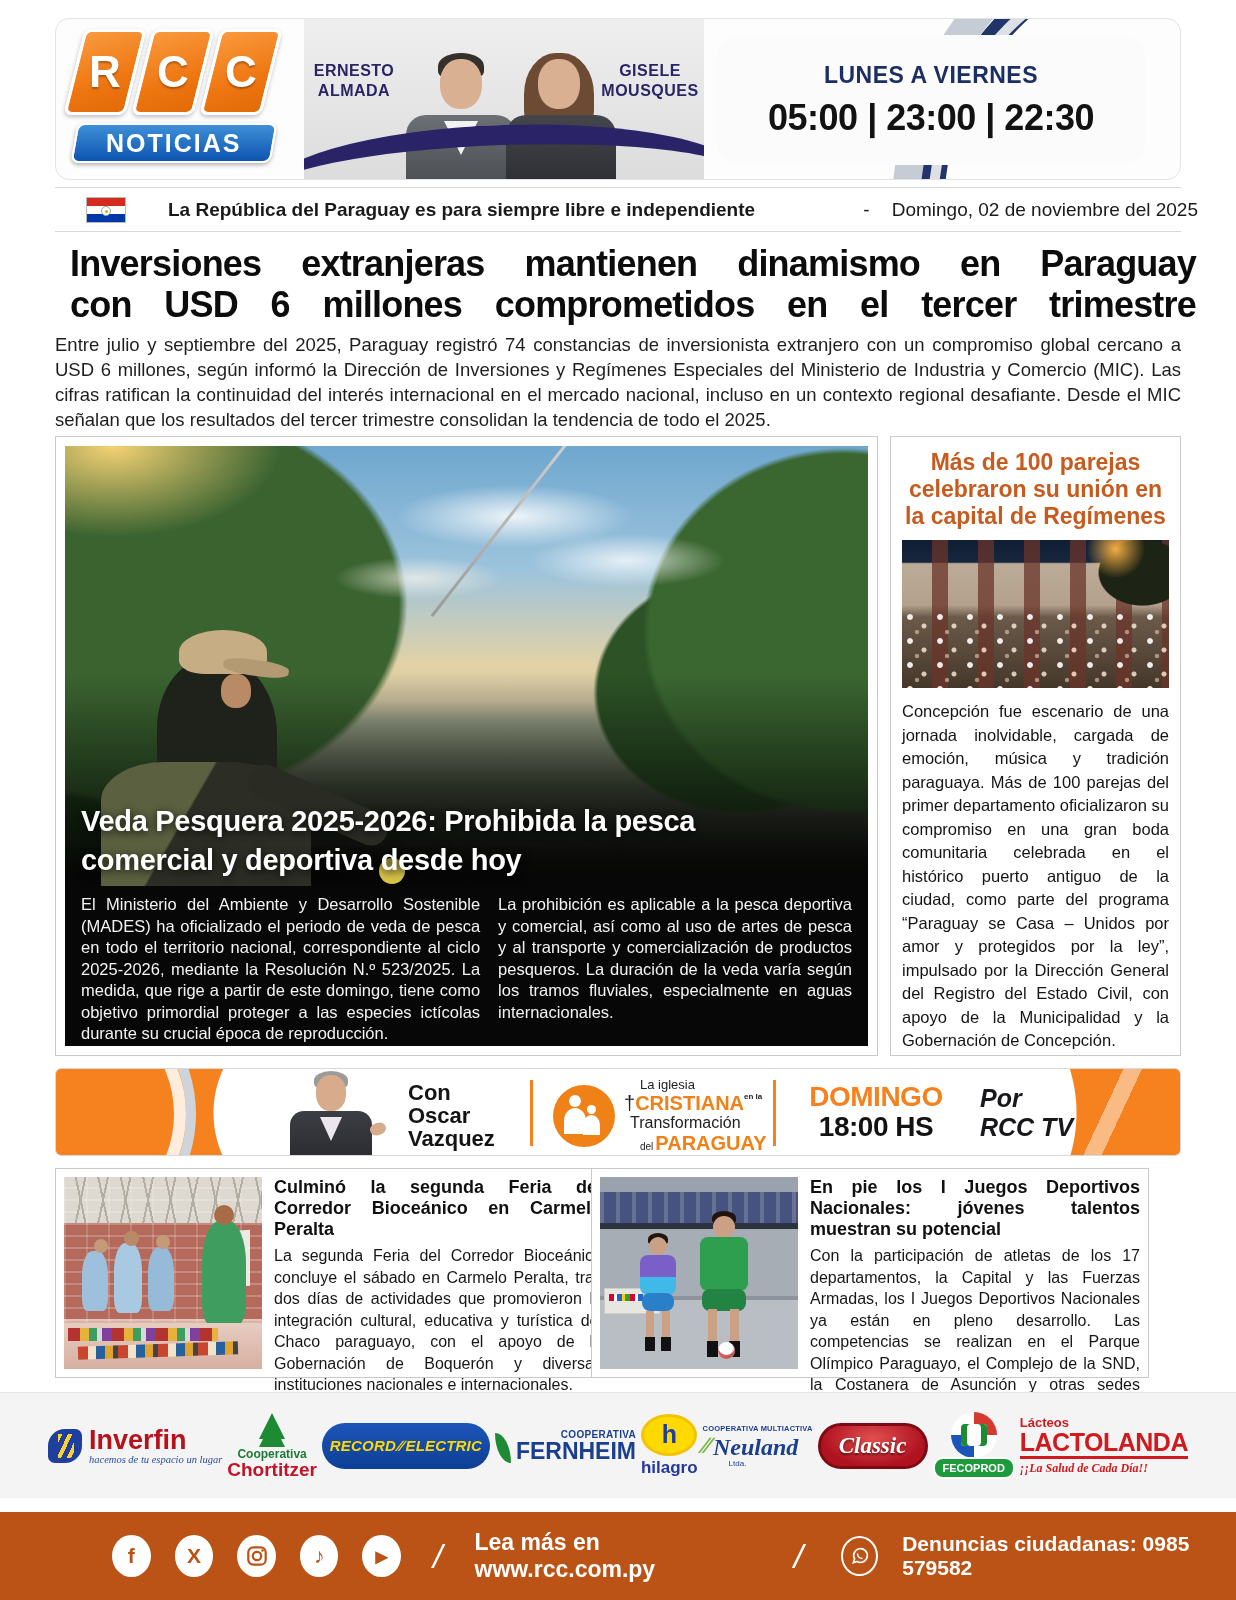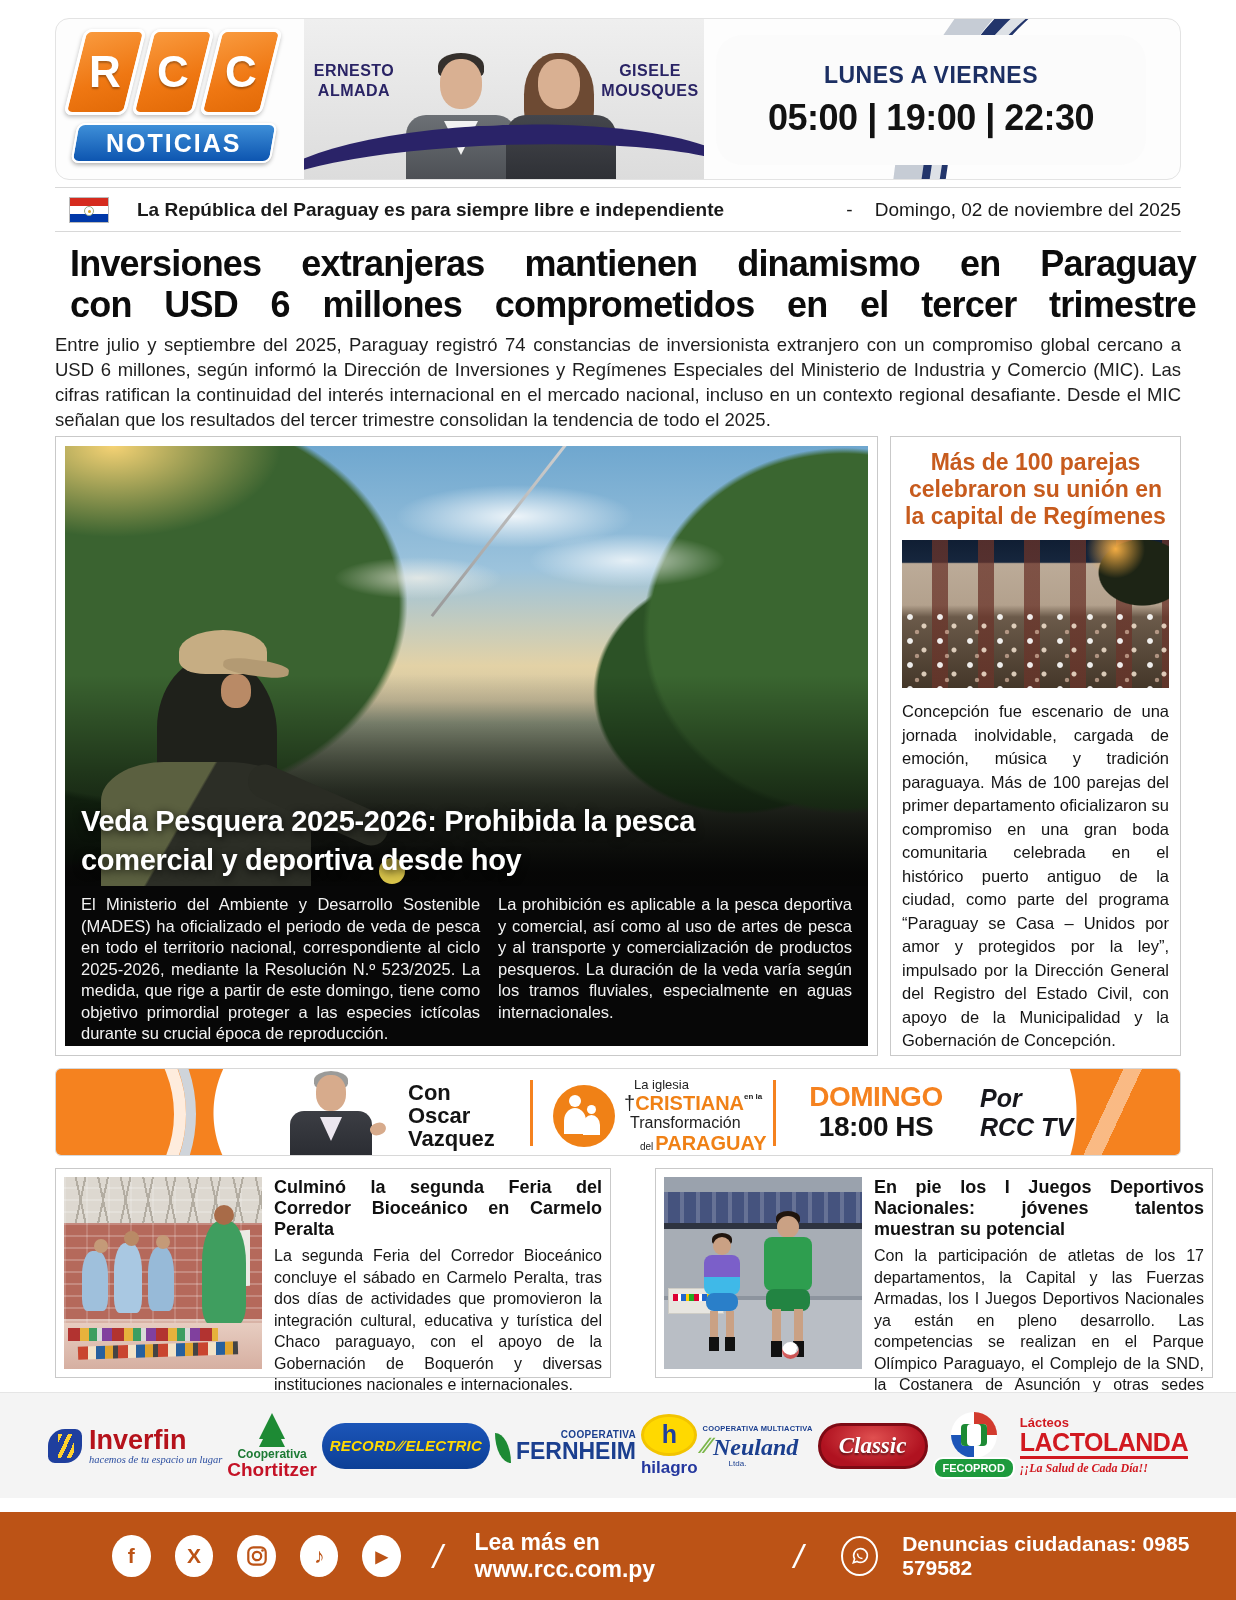--- a/index.html
+++ b/index.html
@@ -50,22 +50,22 @@
   .sched-times { color:#121212; font-weight:800; font-size:36px; letter-spacing:-.5px; }
 
   .arcA { position:absolute; right:-300px; top:-90px; width:560px; height:560px; border-radius:50%;
           border:24px solid #22356b; z-index:2; }
   .arcB { position:absolute; right:-352px; top:-130px; width:640px; height:640px; border-radius:50%;
           border:30px solid #c6ccd5; z-index:1; }
   .arcC { position:absolute; right:-268px; top:-70px; width:520px; height:520px; border-radius:50%;
           border:10px solid #dde1e6; z-index:2; }
 
   
-  .flagbar { position:absolute; left:55px; top:193px; width:1126px; height:34px;
-             display:flex; align-items:center; }
+  .flagbar { position:absolute; left:72px; top:193px; width:1126px; height:34px;
+             display:flex; align-items:center;gap:14px; }
   .flag { width:40px; height:26px; border:1px solid #bbb; margin-left:14px;
           background:linear-gradient(180deg,#d52b1e 0 33%,#fff 33% 66%,#0038a8 66%);
           position:relative; }
   .flag .emblem { position:absolute; left:14px; top:8px; width:10px; height:10px; border-radius:50%;
                   border:1px solid #9a8; background:#fff; }
   .flag .emblem::after { content:""; position:absolute; left:2.5px; top:2.5px; width:3px; height:3px;
                   border-radius:50%; background:#d8a520; }
   .motto { margin-left:28px; font-size:19px; font-weight:700; color:#1a1a1a; }
   .datewrap { margin-left:auto; font-size:19px; font-weight:500; color:#1a1a1a; display:flex; gap:22px; }
 
@@ -151,42 +151,42 @@
   .o-hand { position:absolute; left:102px; bottom:20px; width:16px; height:12px; border-radius:45%; background:#d7ab8c; transform:rotate(-18deg); }
   .bn-host { position:absolute; left:352px; top:12px; font-size:22px; font-weight:800; line-height:23px; color:#141414; z-index:3; }
   .bn-div { position:absolute; top:11px; width:3px; height:66px; background:#f5821f; }
   .bn-church { position:absolute; left:497px; top:9px; display:flex; gap:9px; align-items:center; }
   .ch-circle { width:62px; height:62px; border-radius:50%; background:#f08116; position:relative; overflow:hidden; }
   .ch-p1 { position:absolute; left:16px; top:10px; width:12px; height:12px; border-radius:50%; background:#fff; }
   .ch-p1::after { content:""; position:absolute; left:-5px; top:13px; width:22px; height:26px; border-radius:50% 50% 0 0; background:#fff; }
   .ch-p2 { position:absolute; left:34px; top:20px; width:9px; height:9px; border-radius:50%; background:#fff; }
   .ch-p2::after { content:""; position:absolute; left:-4px; top:10px; width:17px; height:20px; border-radius:50% 50% 0 0; background:#fff; }
   .ch-text { line-height:1; }
-  .ch-l1 { font-size:13px; color:#222; margin-left:10px; }
+  .ch-l1 { font-size:13px; color:#222; margin-left:16px; }
   .ch-l2 { font-size:20px; font-weight:800; color:#f08116; margin-top:2px; }
   .ch-l2 .cross { color:#222; font-weight:400; }
   .ch-l2 small { font-size:8px; color:#222; font-weight:700; display:inline-block; vertical-align:top; line-height:8px; }
   .ch-l3 { font-size:16px; color:#222; margin-top:2px; margin-left:6px; }
   .ch-l4 { font-size:20px; font-weight:800; color:#f08116; margin-top:2px; margin-left:16px; }
   .ch-l4 small { font-size:10px; color:#222; font-weight:400; margin-right:2px; }
   .bn-time { position:absolute; left:734px; top:13px; width:172px; text-align:center; line-height:30px; }
   .bn-day { color:#f5821f; font-weight:800; font-size:28px; letter-spacing:-.5px; }
   .bn-hour { color:#121212; font-weight:800; font-size:28px; letter-spacing:-.5px; }
   .bn-por { position:absolute; left:924px; top:15px; font-style:italic; font-weight:800;
             font-size:25px; line-height:29px; color:#17171c; z-index:3; }
   .bn-right { position:absolute; right:0; top:0; width:190px; height:100%;
               background:
                 linear-gradient(115deg, rgba(0,0,0,0) 58%, rgba(255,255,255,.45) 58% 66%, rgba(0,0,0,0) 66%),
                 radial-gradient(circle at -62px 44px, rgba(0,0,0,0) 0 148px, #f5821f 149px); }
 
   
   .story-card { position:absolute; top:1168px; height:210px; border:1px solid #c9c9c9; background:#fff;
                 padding:8px; display:flex; gap:12px; }
   .story-card.one { left:55px; width:556px; }
-  .story-card.two { left:655px; width:558px; }
+  .story-card.two { left:591px; width:558px; }
   .story-photo { width:198px; height:192px; flex:0 0 auto; position:relative; overflow:hidden; }
   .story-text h3 { font-size:18px; line-height:21px; font-weight:800; color:#101010; text-align:justify; }
   .story-text p { margin-top:5px; font-size:16px; line-height:21.5px; text-align:justify; color:#161616; }
 
   .feria-photo { background:
       repeating-linear-gradient(0deg, rgba(255,255,255,.22) 0 2px, rgba(0,0,0,0) 2px 12px),
       repeating-linear-gradient(90deg, rgba(255,255,255,.16) 0 2px, rgba(0,0,0,0) 2px 22px),
       linear-gradient(180deg,#ddd8d0 0 24%, #b5695b 24% 74%, #d8b3a6 74% 100%); }
   .fe-roofline { position:absolute; left:0; top:0; width:100%; height:24%;
       background:repeating-linear-gradient(102deg, rgba(0,0,0,0) 0 20px, #b3ada2 20px 22px),
@@ -320,21 +320,21 @@
     </div>
     <div class="anchor-name right">
       <div>GISELE</div>
       <div>MOUSQUES</div>
     </div>
     <div class="ribbon"></div>
   </div>
 
   <div class="schedule">
     <div class="sched-days">LUNES A VIERNES</div>
-    <div class="sched-times">05:00 | 19:00 | 22:30</div>
+    <div class="sched-times">05:00 | 23:00 | 22:30</div>
   </div>
   <div class="arcB"></div>
   <div class="arcA"></div>
   <div class="arcC"></div>
 </header>
 
 <div class="rule" style="top:187px;"></div>
 
 <div class="flagbar">
   <span class="flag">

